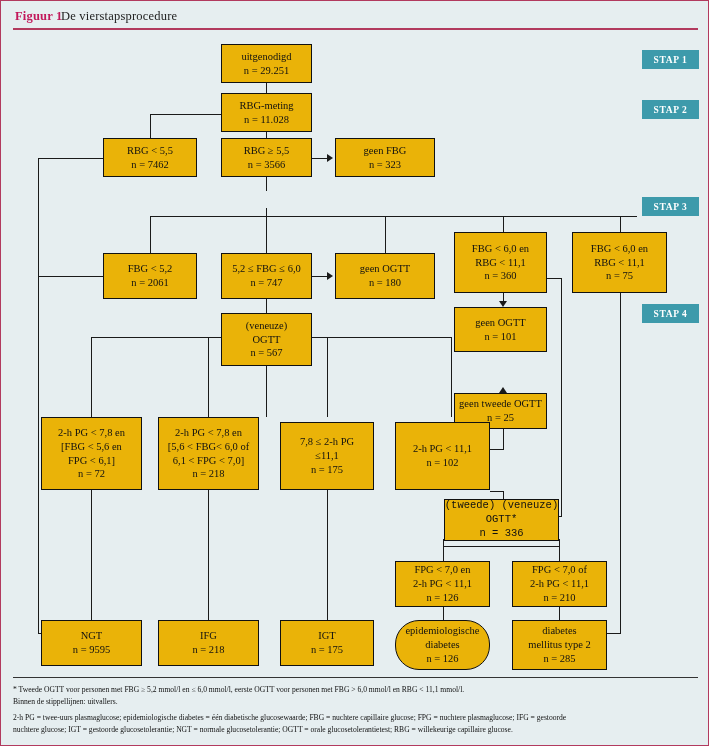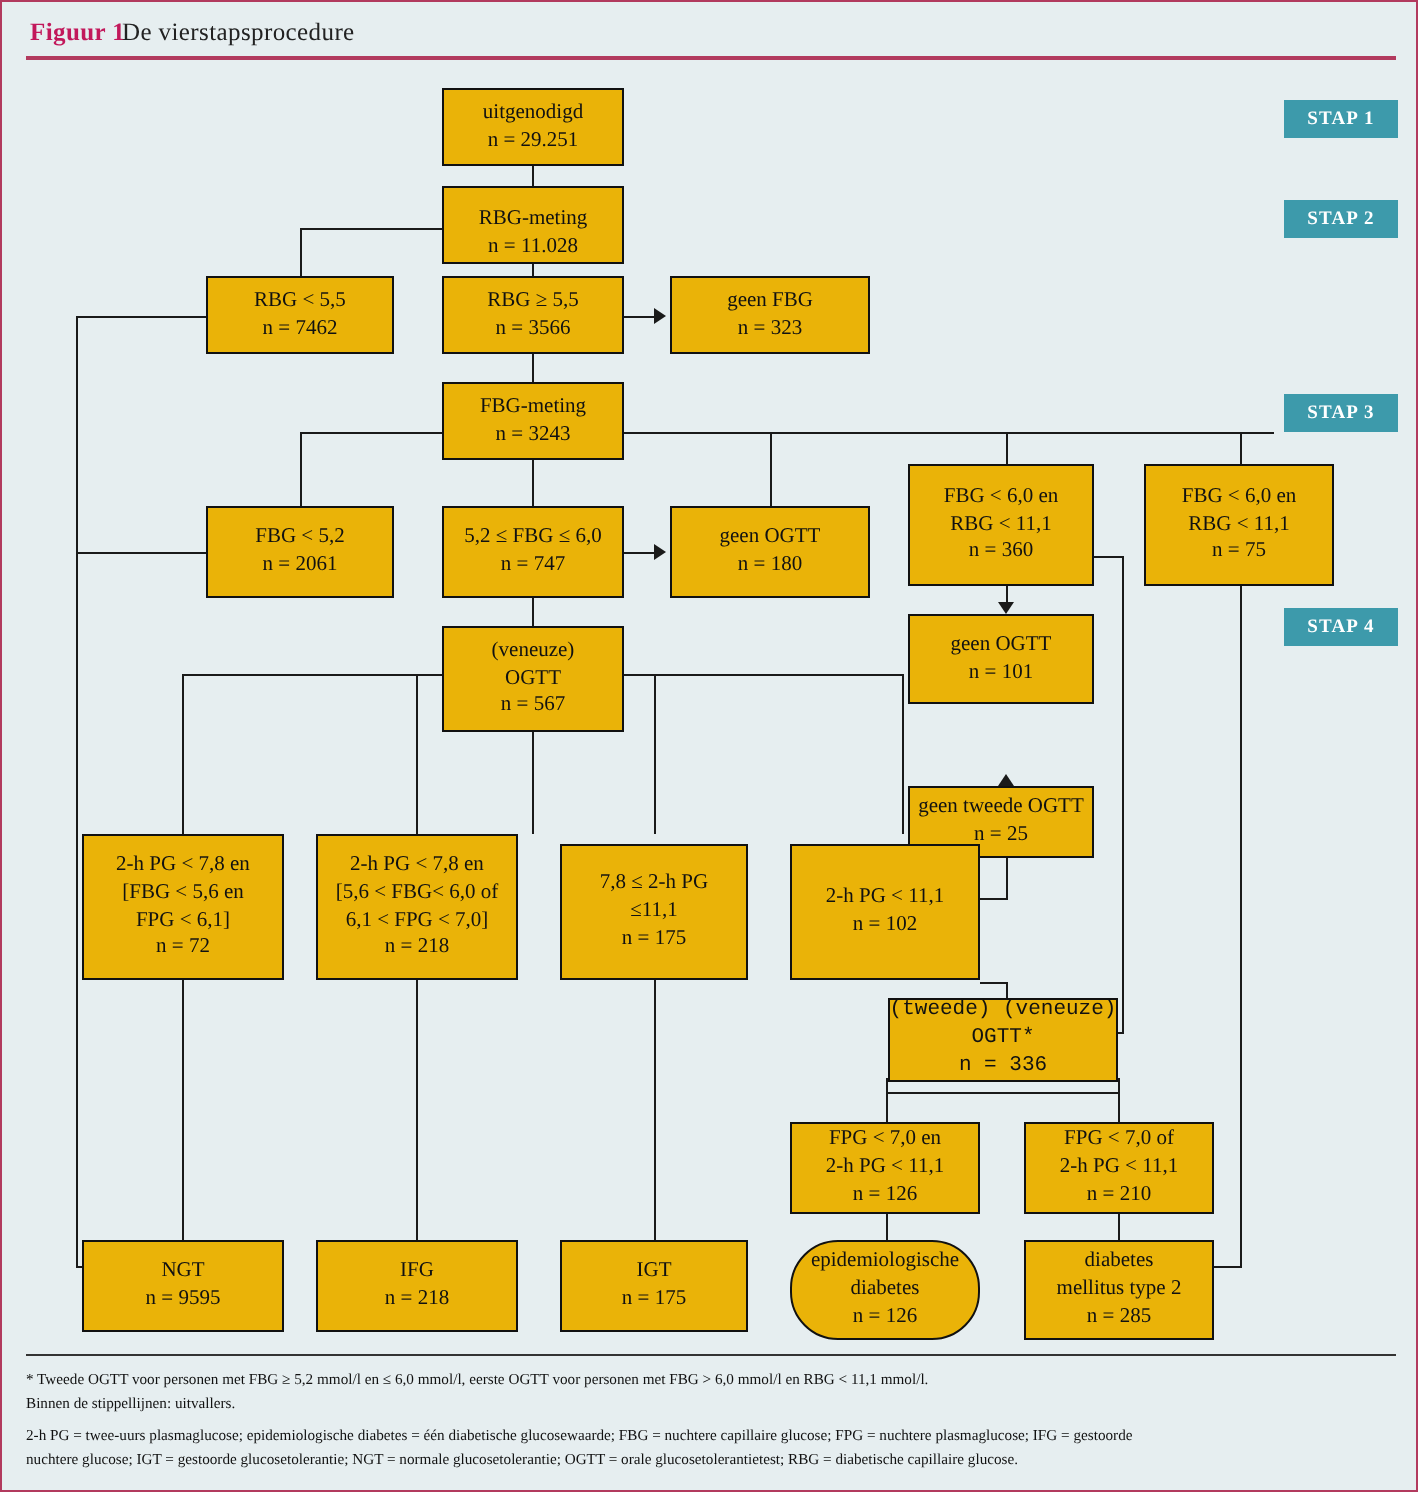--- a/index.html
+++ b/index.html
@@ -107,44 +107,40 @@
   <div class="ln lnv" style="left:207px;top:489px;height:130px;"></div>
   <div class="ln lnv" style="left:326px;top:489px;height:130px;"></div>
   <div class="ln lnv" style="left:442px;top:606px;height:13px;"></div>
   <div class="ln lnv" style="left:558px;top:606px;height:13px;"></div>
 
   <div class="node" style="left:220px;top:43px;width:91px;height:39px;">
     <span>uitgenodigd</span>
     <span>n = 29.251</span>
   </div>
 
-  <div class="node" style="left:220px;top:92px;width:91px;height:39px;justify-content:flex-end;">
+  <div class="node" style="left:220px;top:92px;width:91px;height:39px;">
     <span>RBG-meting</span>
     <span>n = 11.028</span>
   </div>
 
   <div class="node" style="left:102px;top:137px;width:94px;height:39px;justify-content:center;">
     <span>RBG &lt; 5,5</span>
     <span>n = 7462</span>
   </div>
 
   <div class="node" style="left:220px;top:137px;width:91px;height:39px;">
     <span>RBG ≥ 5,5</span>
     <span>n = 3566</span>
   </div>
 
   <div class="node" style="left:334px;top:137px;width:100px;height:39px;">
     <span>geen FBG</span>
     <span>n = 323</span>
   </div>
 
-  <div class="node" style="left:220px;top:190px;width:91px;height:39px;">
-    <span>FBG-meting</span>
-    <span>n = 3243</span>
-  </div>
 
   <div class="node" style="left:102px;top:252px;width:94px;height:46px;">
     <span>FBG &lt; 5,2</span>
     <span>n = 2061</span>
   </div>
 
   <div class="node" style="left:220px;top:252px;width:91px;height:46px;">
     <span>5,2 ≤ FBG ≤ 6,0</span>
     <span>n = 747</span>
   </div>
@@ -249,15 +245,15 @@
   <div class="node" style="left:511px;top:619px;width:95px;height:50px;">
     <span>diabetes</span>
     <span>mellitus type 2</span>
     <span>n = 285</span>
   </div>
 
   <div class="footrule"></div>
   <div class="foot" style="top:683px;">* Tweede OGTT voor personen met FBG ≥ 5,2 mmol/l en ≤ 6,0 mmol/l, eerste OGTT voor personen met FBG &gt; 6,0 mmol/l en RBG &lt; 11,1 mmol/l.</div>
   <div class="foot" style="top:695px;">Binnen de stippellijnen: uitvallers.</div>
   <div class="foot" style="top:711px;">2-h PG = twee-uurs plasmaglucose; epidemiologische diabetes = één diabetische glucosewaarde; FBG = nuchtere capillaire glucose; FPG = nuchtere plasmaglucose; IFG = gestoorde</div>
-  <div class="foot" style="top:723px;">nuchtere glucose; IGT = gestoorde glucosetolerantie; NGT = normale glucosetolerantie; OGTT = orale glucosetolerantietest; RBG = diabetische capillaire glucose.</div>
+  <div class="foot" style="top:723px;">nuchtere glucose; IGT = gestoorde glucosetolerantie; NGT = normale glucosetolerantie; OGTT = orale glucosetolerantietest; RBG = willekeurige capillaire glucose.</div>
 
 </div>
 
 </body></html>

